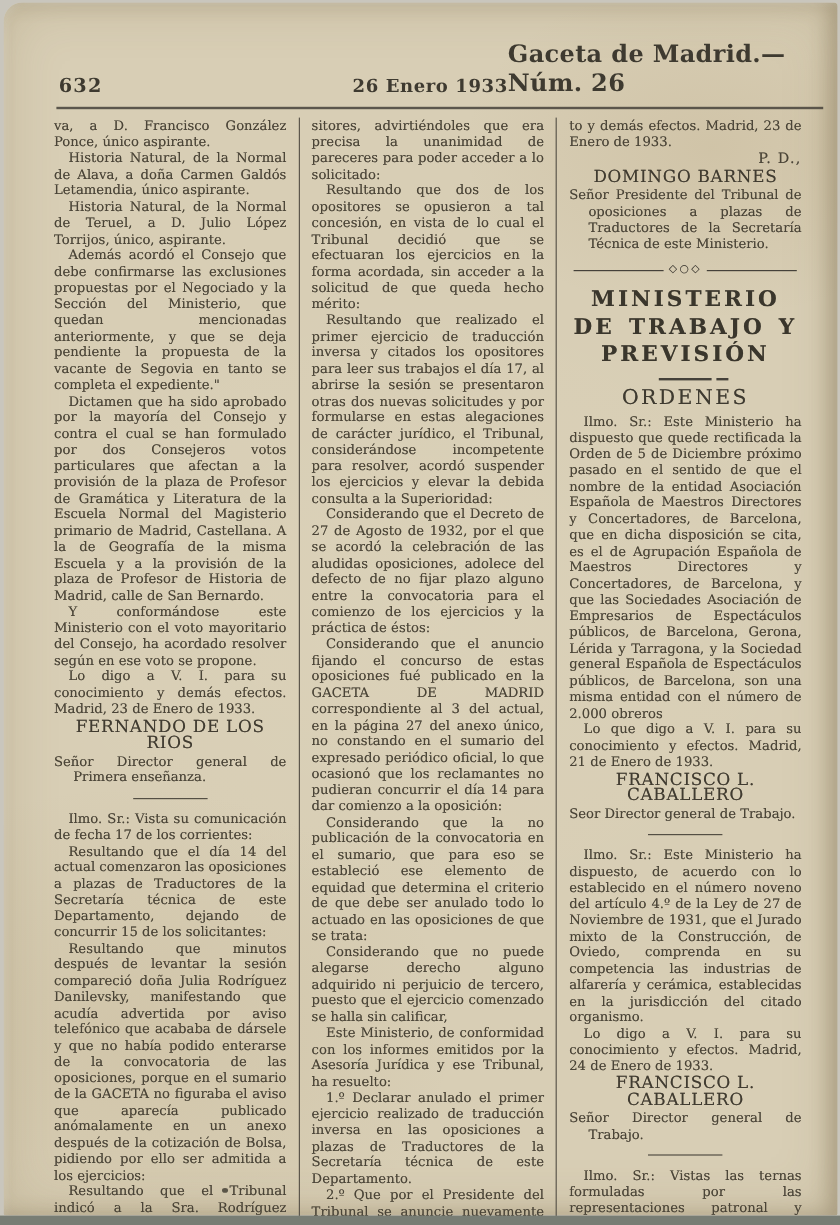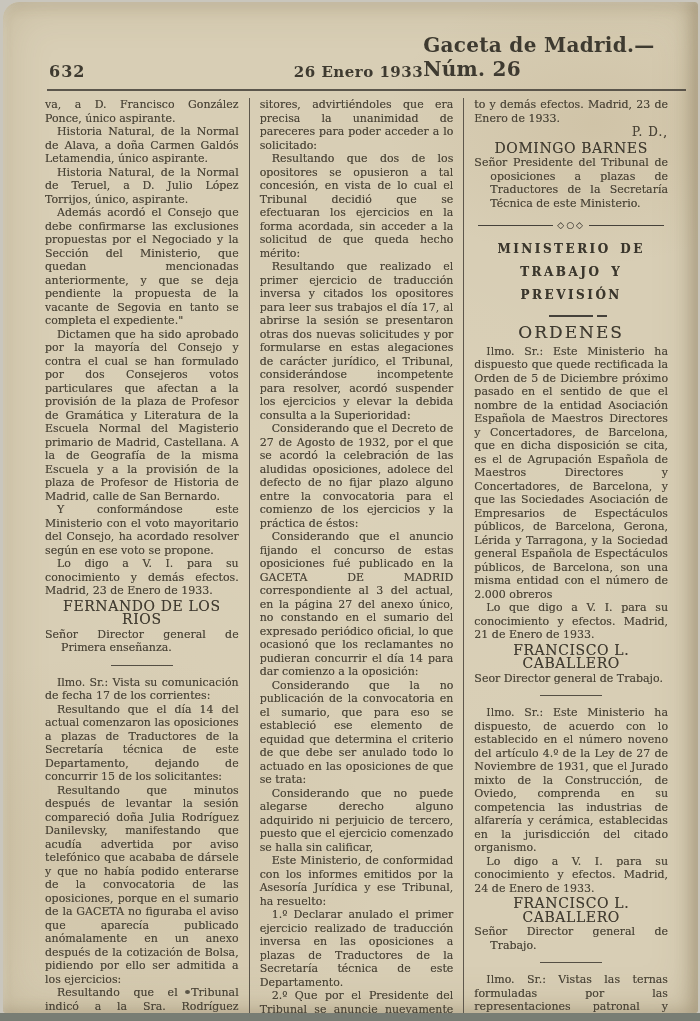--- a/index.html
+++ b/index.html
@@ -30,21 +30,21 @@
   .p{margin:0;text-indent:12px;}
   .p.cont{text-indent:0;}
   .sig{margin:2px 0 1px;text-align:center;text-indent:0;font-size:14px;letter-spacing:0.6px;color:#403b30;}
   .pd{margin:1px 0 0 72px;text-align:right;font-size:12px;letter-spacing:1px;}
   .addr{margin:1px 0 2px;padding-left:16px;text-indent:-16px;}
   .rule{width:62px;height:0;border-top:1px solid #544f44;margin:10px auto;}
   .orn{display:flex;align-items:center;gap:4px;margin:11px 4px 8px;color:#45413a;}
   .orn::before,.orn::after{content:"";flex:1;border-top:1px solid #45413a;}
   .orn .glyph{font-size:9px;letter-spacing:2px;line-height:9px;}
   .ministry{margin:4px 0 0;text-align:center;text-indent:0;font-weight:bold;
-    font-size:12px;line-height:23px;letter-spacing:2.5px;color:#3a362c;word-spacing:3px;}
+    font-size:18px;line-height:23px;letter-spacing:2.5px;color:#3a362c;word-spacing:3px;}
   .headrule{width:44px;height:0;border-top:2px solid #45413a;margin:8px auto 2px;position:relative;}
   .headrule::after{content:"";position:absolute;left:48px;top:-2px;width:10px;border-top:2px solid #45413a;}
   .subhead{margin:9px 0 5px;text-align:center;text-indent:0;letter-spacing:2px;font-size:17px;color:#3e3a30;}
   .speck{position:absolute;width:5px;height:4px;border-radius:50%;background:#3c382e;opacity:0.8;}
 </style>
 </head>
 <body>
 
 <div class="scan">
   <div class="page">

